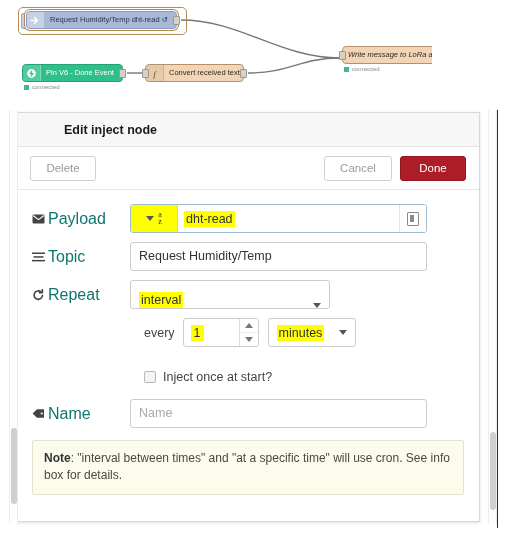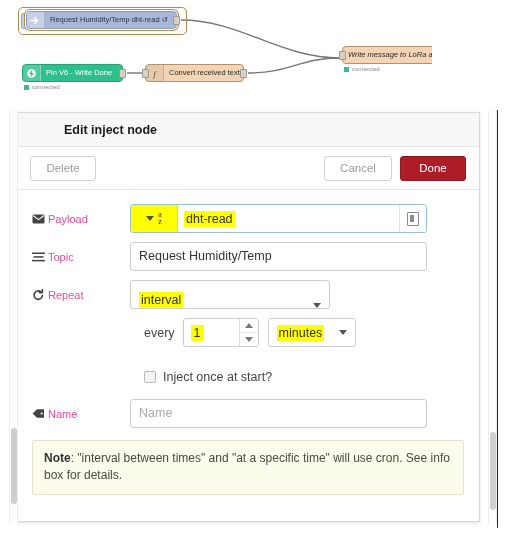--- a/index.html
+++ b/index.html
@@ -224,22 +224,22 @@
     display: flex;
     align-items: center;
     margin-bottom: 9px;
     height: 29px;
   }
   .form-label {
     width: 98px;
     flex: 0 0 98px;
     display: flex;
     align-items: center;
-    font-size: 11px;
-    color: #ec4899;
+    font-size: 16px;
+    color: #0f766e;
     white-space: nowrap;
   }
   .form-label .licon {
     width: 16px;
     flex: 0 0 16px;
     display: inline-flex;
     align-items: center;
     justify-content: flex-start;
     color: #444;
     font-size: 11px;
@@ -528,21 +528,21 @@
     <span class="port out"></span>
   </div>
 
   <div class="node" id="node-pin">
     <span class="nicon">
       <svg width="11" height="11" viewBox="0 0 11 11">
         <circle cx="5.5" cy="5.5" r="4.4" fill="#ffffff" opacity="0.9"></circle>
         <path d="M6.2 1.8 L3.2 6.1 H5.2 L4.6 9.4 L7.8 5.0 H5.7 Z" fill="#2ebf8a"></path>
       </svg>
     </span>
-    <span class="nlabel">Pin V6 - Write Done</span>
+    <span class="nlabel">Pin V6 - Done Event</span>
     <span class="port out"></span>
   </div>
   <div class="status" id="status-pin">
     <span class="dot"></span>
     <span>connected</span>
   </div>
 
   <div class="node" id="node-func">
     <span class="nicon">
       <svg width="11" height="11" viewBox="0 0 11 11">

